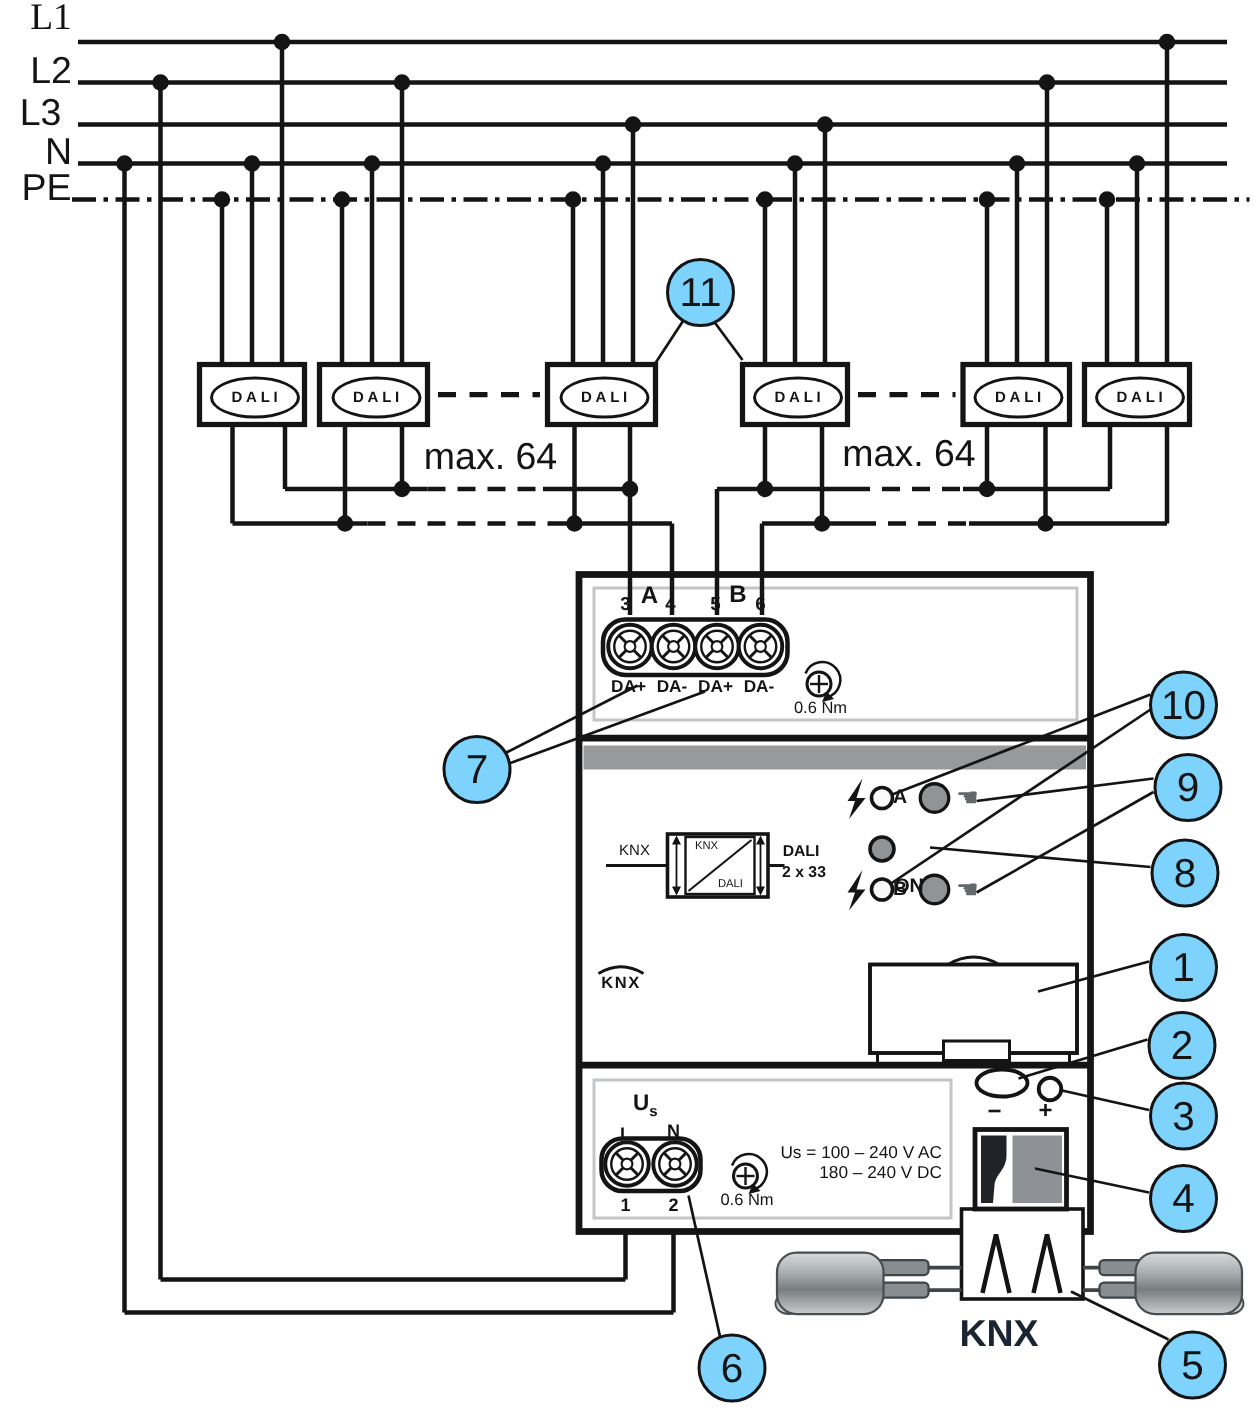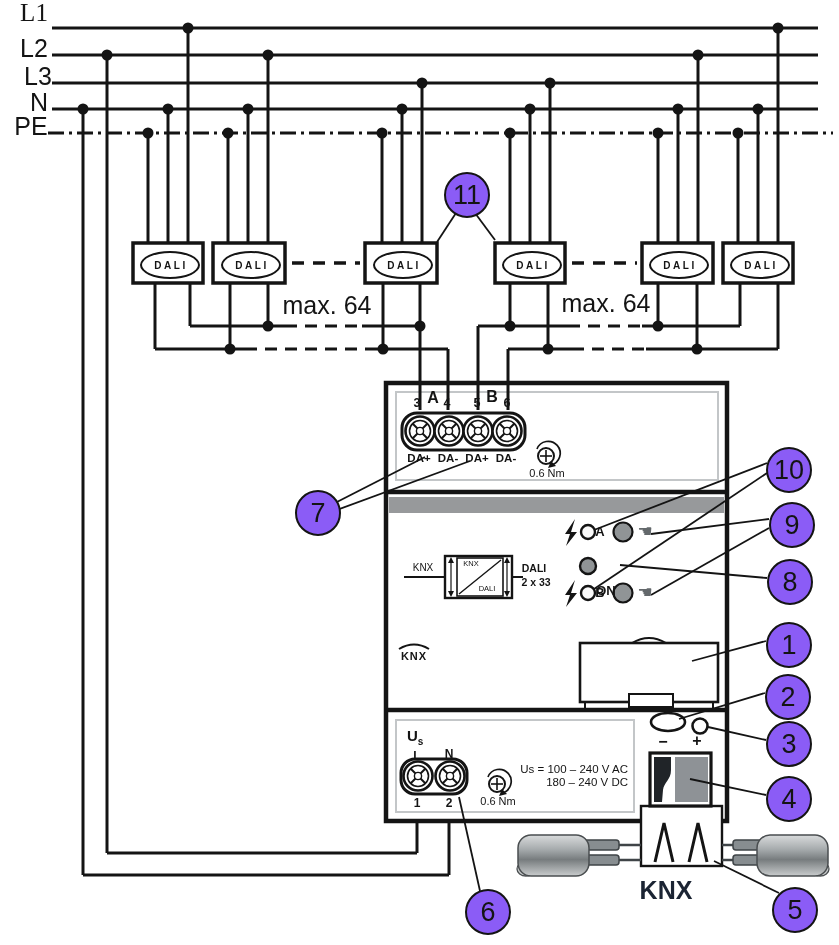--- a/index.html
+++ b/index.html
@@ -21,21 +21,21 @@
   .convlab{font-size:10px;}
   .convlab-b{font-size:10.5px;font-weight:bold;}
   .convinner{font-size:7.5px;}
   .knxlogo{font-size:11px;font-weight:bold;letter-spacing:1px;}
   .uslab{position:absolute;font-weight:bold;}
   .supl{font-size:12px;font-weight:bold;}
   .volt{position:absolute;width:200px;text-align:right;font-size:11.5px;font-weight:normal;}
   .pol{font-size:16px;font-weight:bold;}
   .knxbig{font-size:25px;font-weight:bold;color:#1b2433;}
   .callout{position:absolute;width:42px;height:42px;border:2.5px solid #141414;border-radius:50%;
-           background:#8b5cf6;display:flex;align-items:center;justify-content:center;
+           background:#7dd3fc;display:flex;align-items:center;justify-content:center;
            font-size:27px;color:#141414;z-index:5;}
   .hand{position:absolute;transform:translate(-50%,-55%);font-size:17px;color:#63686b;}
 </style>
 </head>
 <body>
 
 <div class="stage">
 
 <svg class="art" width="839" height="945" viewBox="0 0 839 945">
   <defs>
@@ -318,21 +318,21 @@
     <line x1="765" y1="693" x2="679" y2="719"></line>
     <line x1="766" y1="740" x2="708" y2="727"></line>
     <line x1="766" y1="795" x2="690" y2="779"></line>
     <line x1="779" y1="893" x2="714" y2="861"></line>
     <line x1="480" y1="891" x2="459" y2="797"></line>
   </g>
 </svg>
 
 <div class="t rail" style="left:34px;top:12px;font-family:Liberation Serif, serif;">L1</div>
 <div class="t rail" style="left:34px;top:48px;">L2</div>
-<div class="t rail" style="left:38px;top:76px;">L3</div>
+<div class="t rail" style="left:27px;top:76px;">L3</div>
 <div class="t rail" style="left:39px;top:102px;">N</div>
 <div class="t rail" style="left:31px;top:126px;text-align:right;">PE</div>
 
 <div class="dali-box" style="left:140px;top:251px;">
       <div class="dali-oval">
         <span>DALI</span>
       </div>
     </div>
 <div class="dali-box" style="left:221px;top:251px;">
       <div class="dali-oval">
@@ -382,21 +382,21 @@
 <div class="hand" style="left:645px;top:594px;">☚</div>
 
 <div class="t convlab" style="left:423px;top:568px;">KNX</div>
 <div class="t convinner" style="left:471px;top:564px;">KNX</div>
 <div class="t convinner" style="left:487px;top:589px;">DALI</div>
 <div class="t convlab-b" style="left:534px;top:568px;">DALI</div>
 <div class="t convlab-b" style="left:536px;top:582px;">2 x 33</div>
 
 <div class="t knxlogo" style="left:414px;top:656px;">KNX</div>
 
-<div class="uslab" style="left:407px;top:727px;font-size:15px;"><span>U</span><sub style="font-size:10px;">s</sub></div>
+<div class="uslab" style="left:422px;top:727px;font-size:15px;"><span>U</span><sub style="font-size:10px;">s</sub></div>
 <div class="t supl" style="left:417px;top:756px;">L</div>
 <div class="t supl" style="left:449px;top:754px;">N</div>
 <div class="t supl" style="left:417px;top:803px;">1</div>
 <div class="t supl" style="left:449px;top:803px;">2</div>
 <div class="t torq" style="left:498px;top:801px;">0.6 Nm</div>
 <div class="volt" style="left:428px;top:763px;">Us = 100 – 240 V AC</div>
 <div class="volt" style="left:428px;top:776px;">180 – 240 V DC</div>
 <div class="t pol" style="left:663px;top:742px;">−</div>
 <div class="t pol" style="left:697px;top:741px;">+</div>
 

